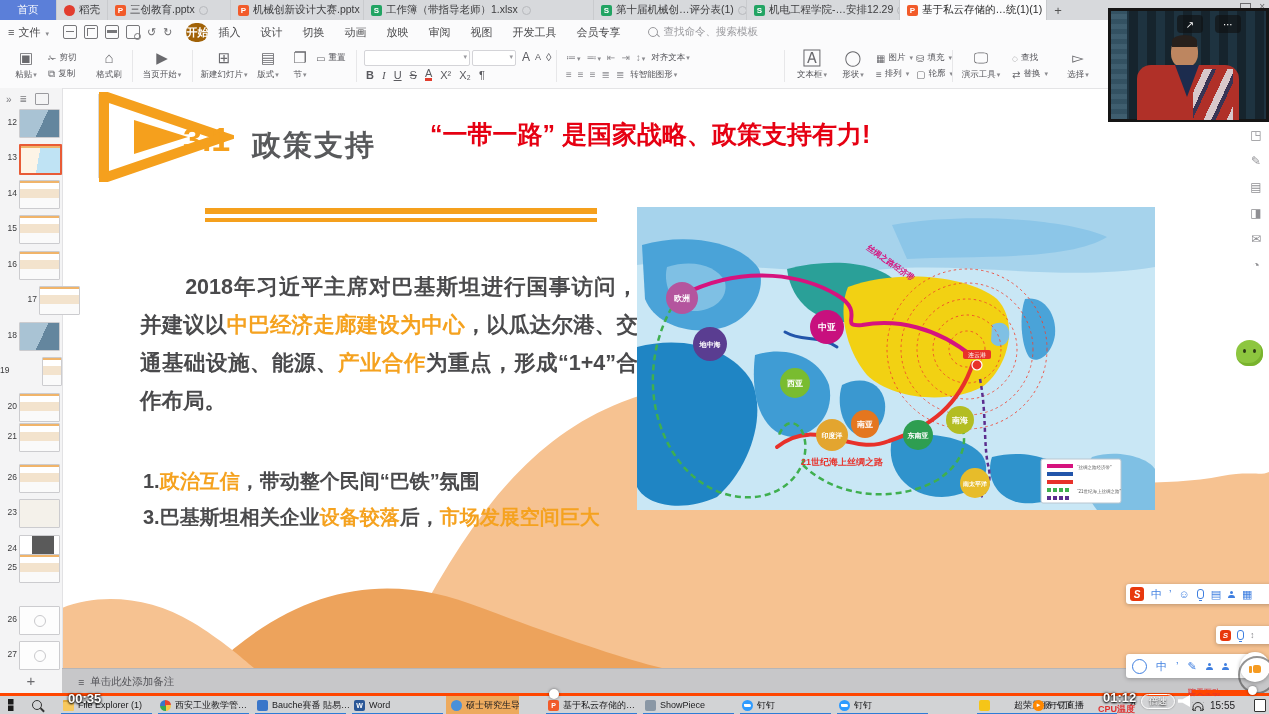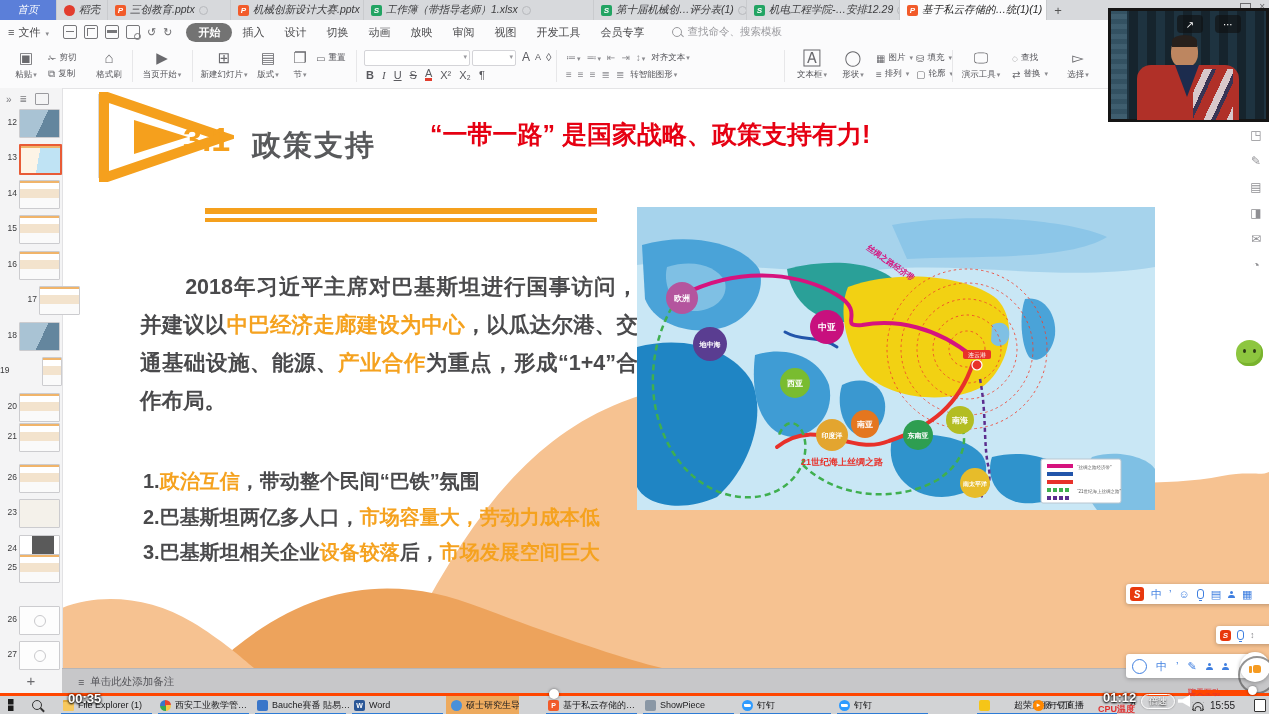--- a/index.html
+++ b/index.html
@@ -2,21 +2,21 @@
 <html><head>
 <meta charset="utf-8">
 <style>
   html,body{margin:0;padding:0;background:#222;}
   .screen{position:relative;width:1269px;height:714px;overflow:hidden;background:#eef0f1;
     font-family:"Liberation Sans","DejaVu Sans",sans-serif;-webkit-font-smoothing:antialiased;}
   .abs{position:absolute;}
 
   
   .tabbar{position:absolute;left:0;top:0;width:1269px;height:20px;background:#d7d9dc;display:flex;align-items:stretch;z-index:4;}
-  .tab{display:flex;align-items:center;gap:4px;padding:0 7px;font-size:10.5px;color:#3d3d3f;border-right:1px solid #c9cbce;white-space:nowrap;overflow:hidden;font-style:italic;}
+  .tab{display:flex;align-items:center;gap:4px;padding:0 7px;font-size:10.5px;color:#3d3d3f;border-right:1px solid #c9cbce;white-space:nowrap;overflow:hidden;}
   .tab.home{background:#5b7fd9;color:#fff;justify-content:center;min-width:42px;}
   .tab.active{background:#fbfbfc;color:#2b2b2b;}
   .ftico{width:11px;height:11px;border-radius:2px;color:#fff;font-size:8px;font-weight:bold;display:flex;align-items:center;justify-content:center;flex:0 0 auto;}
   .ftico.ppt{background:#f25b2a;}
   .ftico.xls{background:#22a463;}
   .ftico.docer{background:#e23d2e;border-radius:50%;}
   .pin{width:7px;height:7px;border:1px solid #b7b9bd;border-radius:50%;flex:0 0 auto;}
   .tab-add{width:22px;display:flex;align-items:center;justify-content:center;font-size:13px;color:#555;}
   .winctl{position:absolute;top:1px;right:4px;z-index:5;display:flex;gap:8px;color:#6d6d70;font-size:10px;}
   .winctl .box{width:9px;height:8px;border:1px solid #6d6d70;margin-top:2px;}
@@ -25,21 +25,21 @@
   .menubar{position:absolute;left:0;top:20px;width:1269px;height:24px;background:#fbfbfc;border-bottom:1px solid #ececee;display:flex;align-items:center;z-index:4;font-size:11px;color:#4a4a4c;}
   .menu-file{display:flex;align-items:center;gap:4px;padding:0 8px;}
   .qicons{display:flex;align-items:center;gap:7px;padding:0 6px;color:#6b6b6e;}
   .qbox{width:12px;height:12px;border:1.2px solid #77777a;border-radius:2px;position:relative;}
   .qbox.save::after{content:"";position:absolute;left:2px;top:5px;right:2px;bottom:1px;border-top:1.2px solid #77777a;}
   .qbox.grid::after{content:"";position:absolute;inset:2px;border-left:1.2px solid #77777a;border-top:1.2px solid #77777a;}
   .qbox.print::after{content:"";position:absolute;left:1px;right:1px;top:4px;height:3px;background:#77777a;}
   .qbox.prev::after{content:"";position:absolute;right:-2px;bottom:-2px;width:5px;height:5px;border:1.2px solid #77777a;border-radius:50%;}
   .menu-items{display:flex;align-items:center;margin-left:8px;}
   .mi{padding:2px 10px;white-space:nowrap;}
-  .mi.active{background:#737373;color:#fff;border-radius:10px;padding:2px 12px;font-weight:bold;}
+  .mi.active{background:#a16207;color:#fff;border-radius:10px;padding:2px 0;font-weight:bold;}
   .msearch{display:flex;align-items:center;gap:5px;margin-left:18px;color:#9a9a9e;font-size:10.5px;}
   .mag{width:8px;height:8px;border:1.4px solid #9a9a9e;border-radius:50%;position:relative;flex:0 0 auto;}
   .mag::after{content:"";position:absolute;left:7px;top:7px;width:4px;height:1.4px;background:#9a9a9e;transform:rotate(45deg);}
 
   
   .ribbon{position:absolute;left:0;top:44px;width:1269px;height:44px;background:#fbfbfc;border-bottom:1px solid #e4e4e6;z-index:4;font-size:8.5px;color:#55555a;}
   .rsep{position:absolute;top:6px;width:1px;height:32px;background:#e7e7e9;}
   .bigbtn{position:absolute;top:4px;text-align:center;}
   .bigbtn .glyph{display:block;height:20px;font-size:15px;line-height:20px;color:#6a6a6e;}
   .bigbtn .lbl{display:block;margin-top:1px;white-space:nowrap;}
@@ -183,23 +183,20 @@
 
   <div class="para">
     <span class="seg-dark">2018年习近平主席对巴基斯坦进行国事访问，并建议以</span><span class="seg-orange">中巴经济走廊建设为中心</span><span class="seg-dark">，以瓜达尔港、交通基础设施、能源、</span><span class="seg-orange">产业合作</span><span class="seg-dark">为重点，形成“1+4”合作布局。</span>
   </div>
 
   <div class="bullets">
     <div>
       <span class="seg-dark">1.</span><span class="seg-orange">政治互信</span><span class="seg-dark">，带动整个民间“巴铁”氛围</span>
     </div>
     <div>
-      <span class="seg-dark">2.巴基斯坦两亿多人口，</span><span class="seg-orange">市场容量大，劳动力成本低</span>
-    </div>
-    <div>
       <span class="seg-dark">3.巴基斯坦相关企业</span><span class="seg-orange">设备较落</span><span class="seg-dark">后，</span><span class="seg-orange">市场发展空间巨大</span>
     </div>
   </div>
 
   <svg class="abs" style="left:637px;top:207px;z-index:3;" width="518" height="303" viewBox="0 0 518 303">
     <rect x="0" y="0" width="518" height="303" fill="#c9e7f5"></rect>
 
     <g>
       <path d="M0,0 L518,0 L518,60 C430,75 330,55 250,62 C160,70 60,50 0,58 Z" fill="#a6d3ec"></path>
       <path d="M255,18 C330,5 430,12 470,30 C430,55 330,48 270,52 Z" fill="#8cc6e8"></path>

